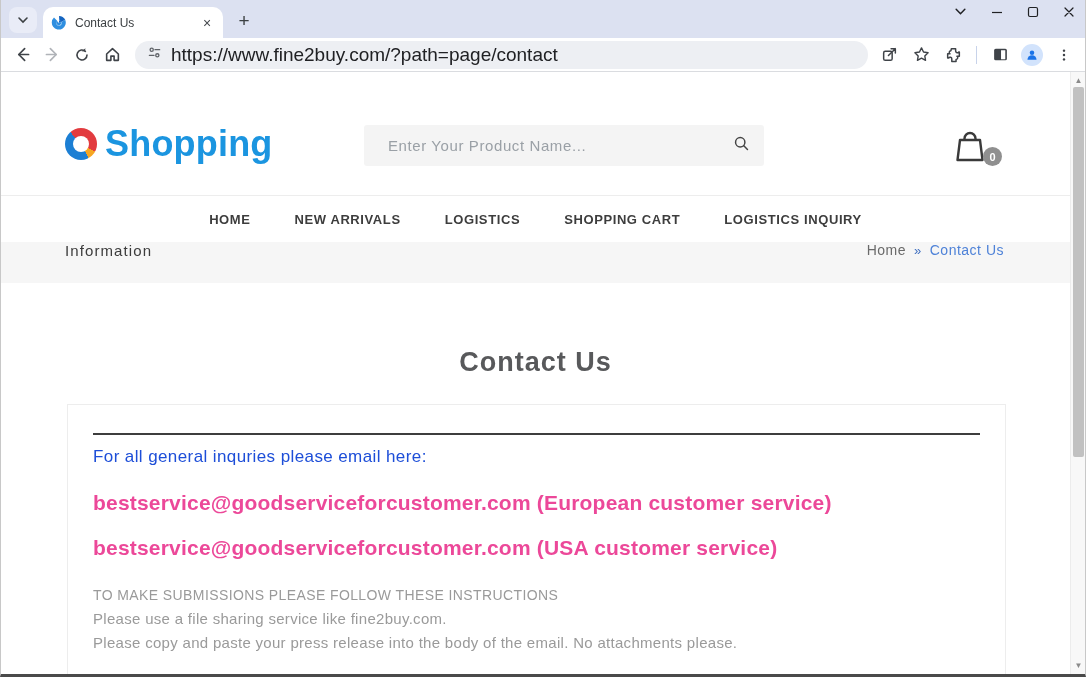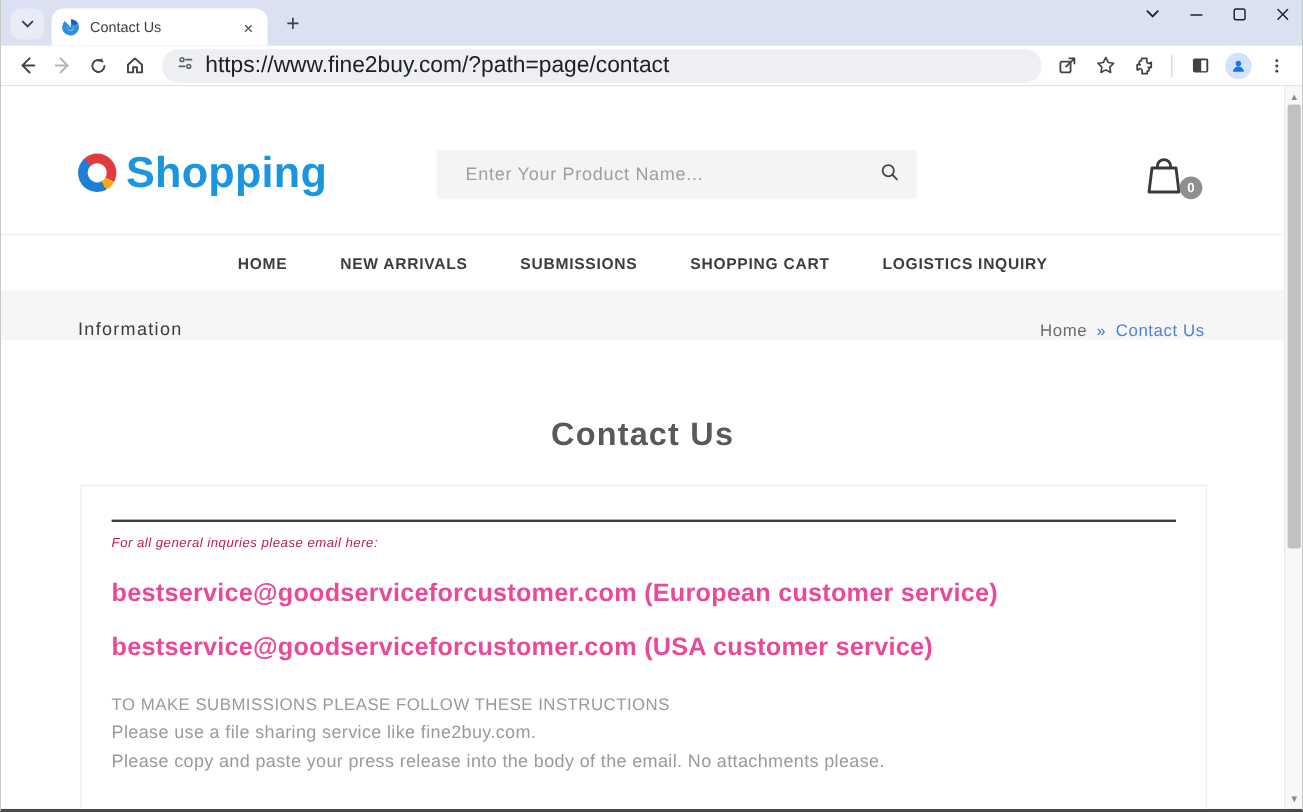--- a/index.html
+++ b/index.html
@@ -58,30 +58,30 @@
                      font-family:"Liberation Sans", sans-serif; letter-spacing:0.6px; }
   .searchbox input::placeholder { color:#9aa0a6; }
   .search-icon { color:#444; flex:none; }
   .cart { position:absolute; right:76px; top:55px; width:44px; height:40px; }
   .cart-badge { position:absolute; right:-8px; bottom:1px; width:19px; height:19px; border-radius:50%; background:#8f8f8f;
                 color:#fff; font-size:11px; font-weight:bold; display:flex; align-items:center; justify-content:center; }
 
   .mainnav { height:47px; border-top:1px solid #ededed; display:flex; align-items:center; justify-content:center; gap:44px; }
   .mainnav a { font-size:13px; font-weight:bold; color:#3d3d3d; letter-spacing:0.6px; text-decoration:none; }
 
-  .crumbbar { height:41px; background:#f6f6f6; display:flex; align-items:flex-end; justify-content:space-between; padding:0 66px 0 64px; }
+  .crumbbar { height:41px; background:#f6f6f6; display:flex; align-items:flex-start; justify-content:space-between; padding:0 66px 0 64px; }
   .crumb-section { font-size:15px; color:#3c3c3c; letter-spacing:1.1px; }
   .crumbs { font-size:14px; letter-spacing:0.5px; display:flex; align-items:center; gap:8px; }
   .crumb-home { color:#6a6a6a; } .crumb-sep { color:#3f6fc0; font-size:13px; } .crumb-cur { color:#4e82d8; }
 
   .page-title { text-align:center; margin-top:64px; font-size:27px; font-weight:bold; color:#58595b; letter-spacing:1px; }
 
   .card { margin:26px 64px 0 66px; border:1px solid #ededed; background:#fff; padding:28px 25px 36px 25px; }
   .card-rule { height:2px; background:#3d3d3d; margin:0 0 10px 0; }
-  .intro { font-size:11px; color:#be185d; letter-spacing:0.4px; padding-top:2px;font-style:italic; }
+  .intro { font-size:17px; color:#1d4ed8; letter-spacing:0.4px; padding-top:2px; }
   .email-line { font-size:21px; font-weight:bold; color:#ec4899; letter-spacing:0.2px; margin-top:24px; }
   .email-line.second { margin-top:21px; }
   .instr-title { font-size:14px; color:#9a9a9a; letter-spacing:0.4px; margin-top:27px; }
   .instr { font-size:15px; color:#9a9a9a; letter-spacing:0.3px; margin-top:7px; }
 </style>
 </head>
 <body>
 
 <div class="window">
 
@@ -218,21 +218,21 @@
             <path d="M10 13h20l2.5 20h-25z" fill="none" stroke="#3a3a3a" stroke-width="2.4" stroke-linejoin="round"></path>
             <path d="M14.5 13v-1.5a5.5 5.5 0 0 1 11 0V13" fill="none" stroke="#3a3a3a" stroke-width="2.4"></path>
           </svg>
           <span class="cart-badge">0</span>
         </div>
       </div>
 
       <nav class="mainnav">
         <a href="#">HOME</a>
         <a href="#">NEW ARRIVALS</a>
-        <a href="#">SUBMISSIONS</a>
+        <a href="#">LOGISTICS</a>
         <a href="#">SHOPPING CART</a>
         <a href="#">LOGISTICS INQUIRY</a>
       </nav>
 
       <div class="crumbbar">
         <span class="crumb-section">Information</span>
         <span class="crumbs">
           <span class="crumb-home">Home</span>
           <span class="crumb-sep">»</span>
           <span class="crumb-cur">Contact Us</span>

